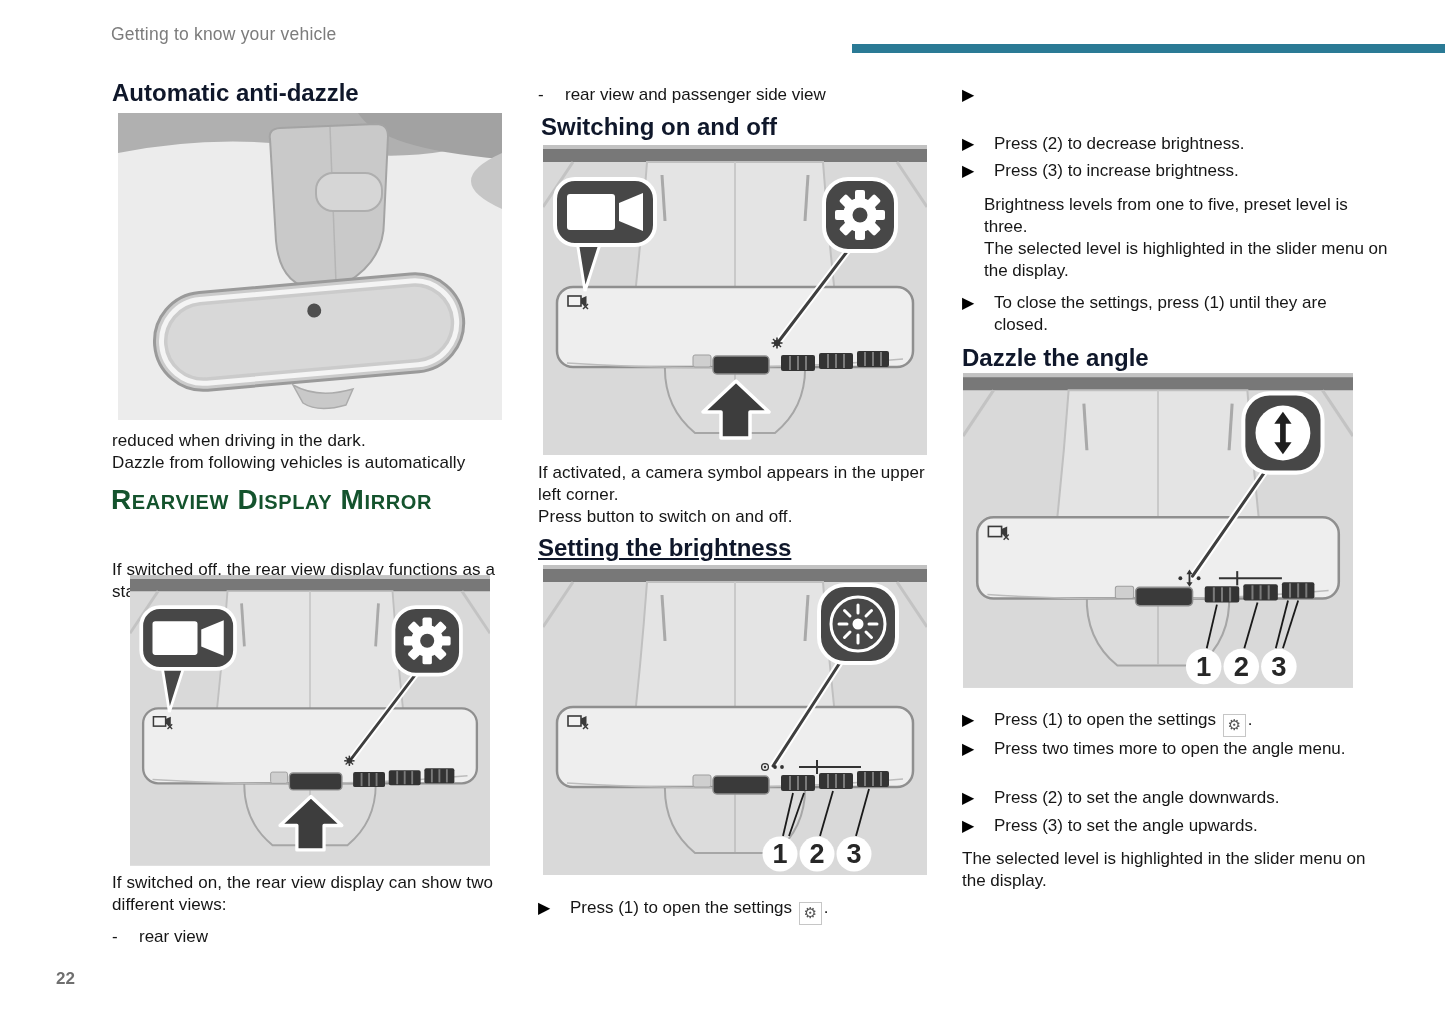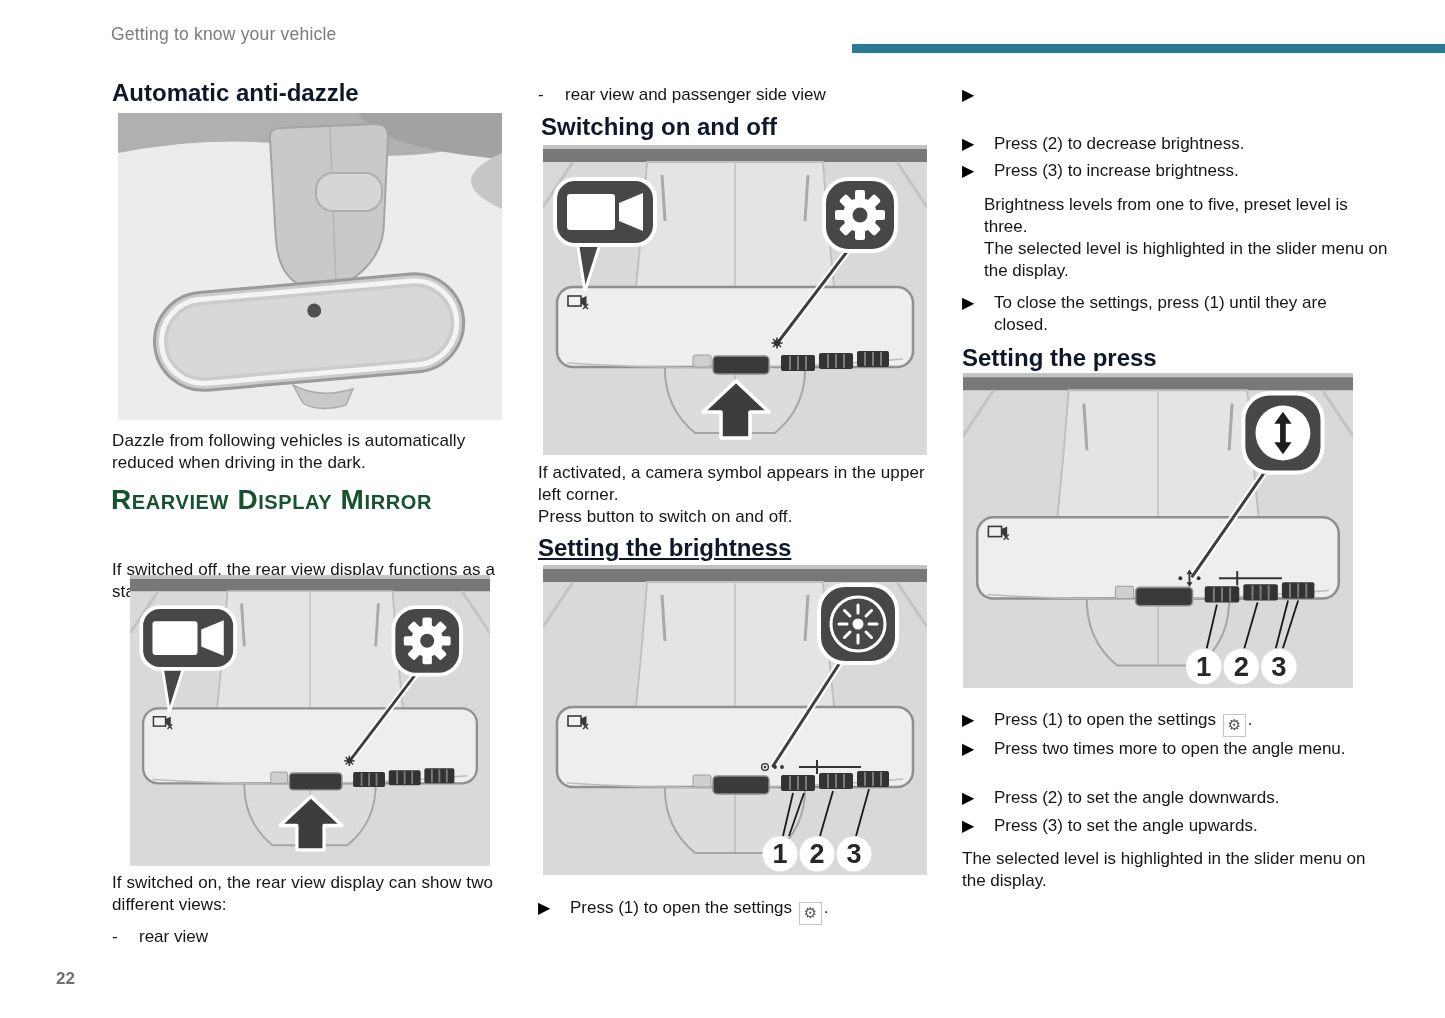--- a/index.html
+++ b/index.html
@@ -120,22 +120,22 @@
   <g transform="rotate(-5 192 218)">
     <rect x="36" y="170" width="310" height="98" rx="49" fill="#cbcbcb" stroke="#9a9a9a" stroke-width="3"></rect>
     <rect x="43" y="177" width="296" height="84" rx="42" fill="none" stroke="#f4f4f4" stroke-width="5"></rect>
     <rect x="49" y="183" width="284" height="72" rx="36" fill="#d8d8d8"></rect>
     <circle cx="198" cy="198" r="7" fill="#4f4f4f"></circle>
   </g>
   <path d="M175,272 Q200,286 235,276 L228,292 Q200,300 185,290 Z" fill="#c9c9c9" stroke="#ababab" stroke-width="1.5"></path>
 </svg>
 
 <div class="abs body-text" style="left:112px;top:430px;width:402px;">
+  <div>reduced when driving in the dark.</div>
   <div>Dazzle from following vehicles is automatically</div>
-  <div>reduced when driving in the dark.</div>
 </div>
 
 <div class="abs main-title" style="left:111px;top:484px;width:410px;">Rearview Display Mirror</div>
 
 <div class="abs body-text" style="left:112px;top:559px;width:402px;">If switched off, the rear view display functions as a standard mirror.</div>
 
 <svg class="abs" style="left:130px;top:573px;" width="360" height="295" viewBox="0 0 384 310">
   <use href="#scene-base"></use>
   <polygon points="34,96 58,96 42,146" fill="#474747" stroke="#fff" stroke-width="3"></polygon>
   <rect x="12" y="34" width="100" height="66" rx="20" class="callout"></rect>
@@ -248,21 +248,21 @@
 <div class="abs note" style="left:962px;top:194px;width:404px;margin-left:22px;">
   <div>Brightness levels from one to five, preset level is three.</div>
   <div>The selected level is highlighted in the slider menu on the display.</div>
 </div>
 
 <div class="abs step" style="left:962px;top:292px;width:404px;">
   <span class="tri">▶</span>
   <span>To close the settings, press (1) until they are closed.</span>
 </div>
 
-<div class="abs subhead" style="left:962px;top:346px;width:404px;">Setting the press</div>
+<div class="abs subhead" style="left:962px;top:346px;width:404px;">Dazzle the angle</div>
 
 <svg class="abs" style="left:963px;top:373px;" width="390" height="315" viewBox="0 0 384 310">
   <use href="#scene-base"></use>
   <line x1="298" y1="96" x2="226" y2="200" class="lead-w"></line>
   <line x1="298" y1="96" x2="226" y2="200" class="lead-d"></line>
   <rect x="276" y="20" width="78" height="78" rx="26" class="callout"></rect>
   <g transform="translate(315,59)">
     <circle r="27" fill="#fff"></circle>
     <rect x="-2.8" y="-11" width="5.6" height="22" fill="#1e1e1e"></rect>
     <polygon points="0,-21 -8.5,-9 8.5,-9" fill="#1e1e1e"></polygon>

